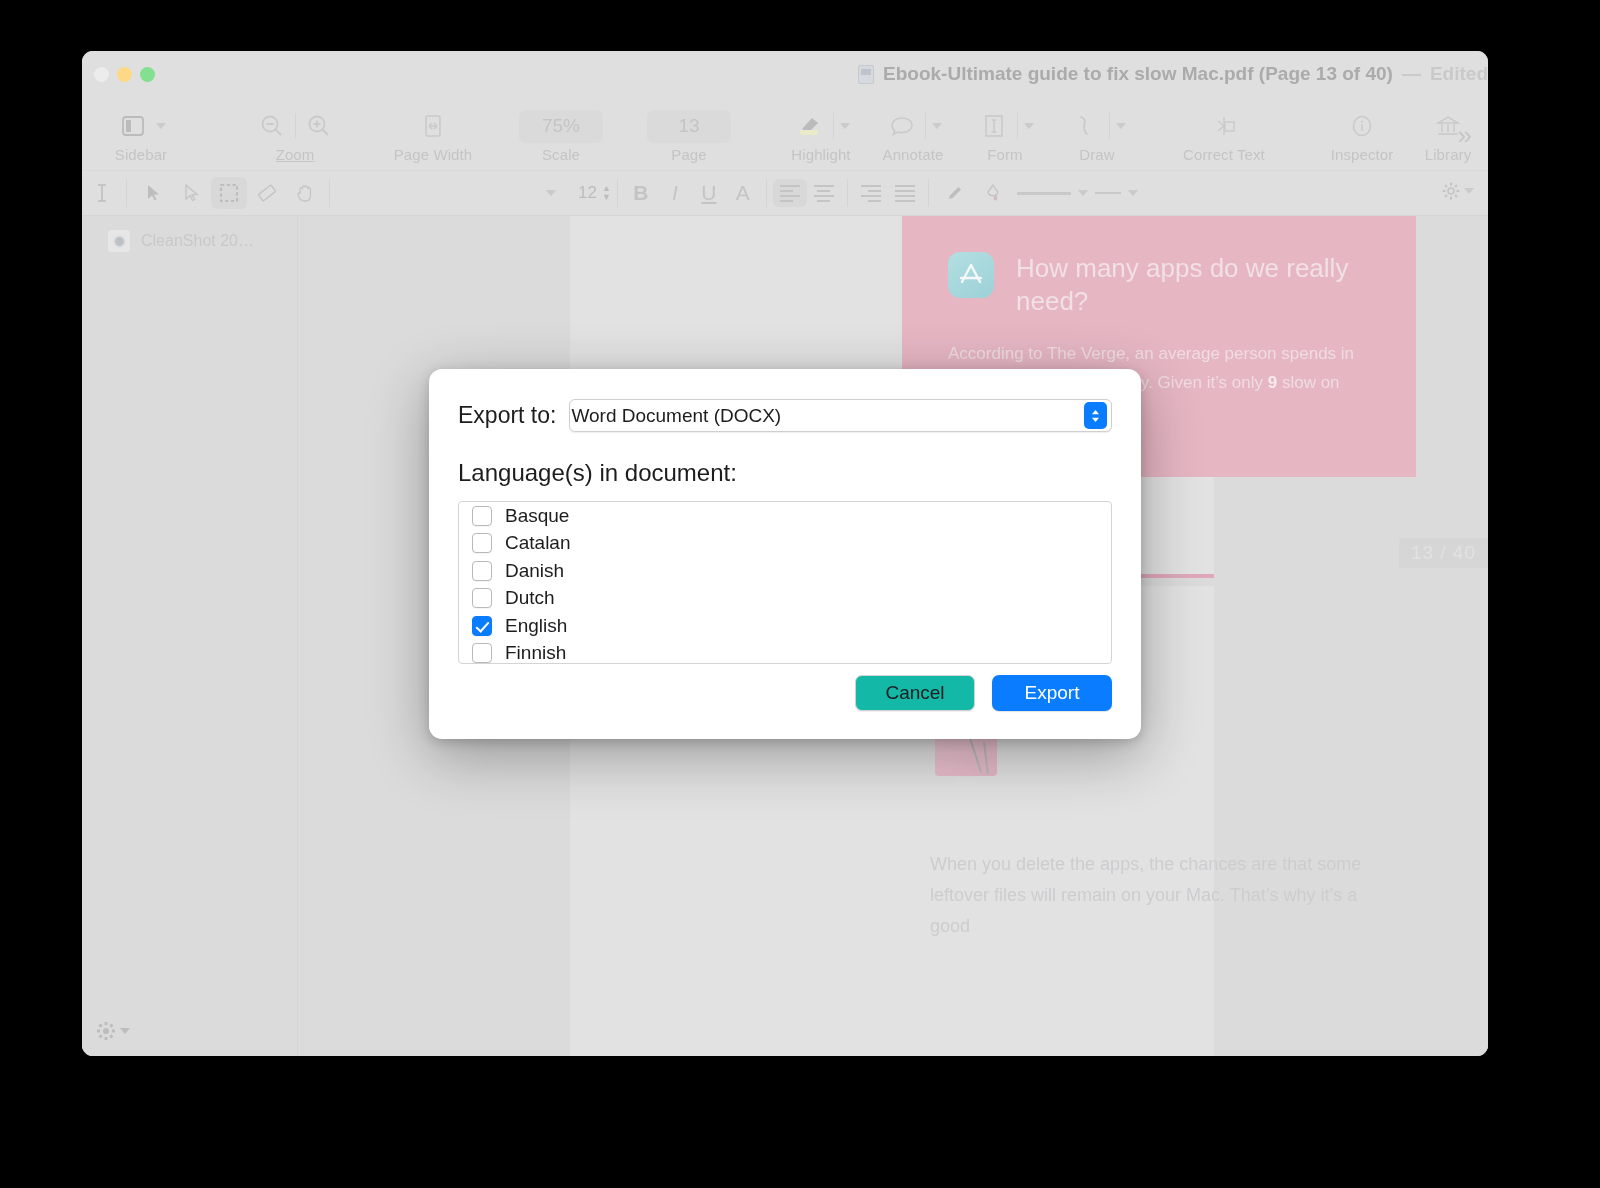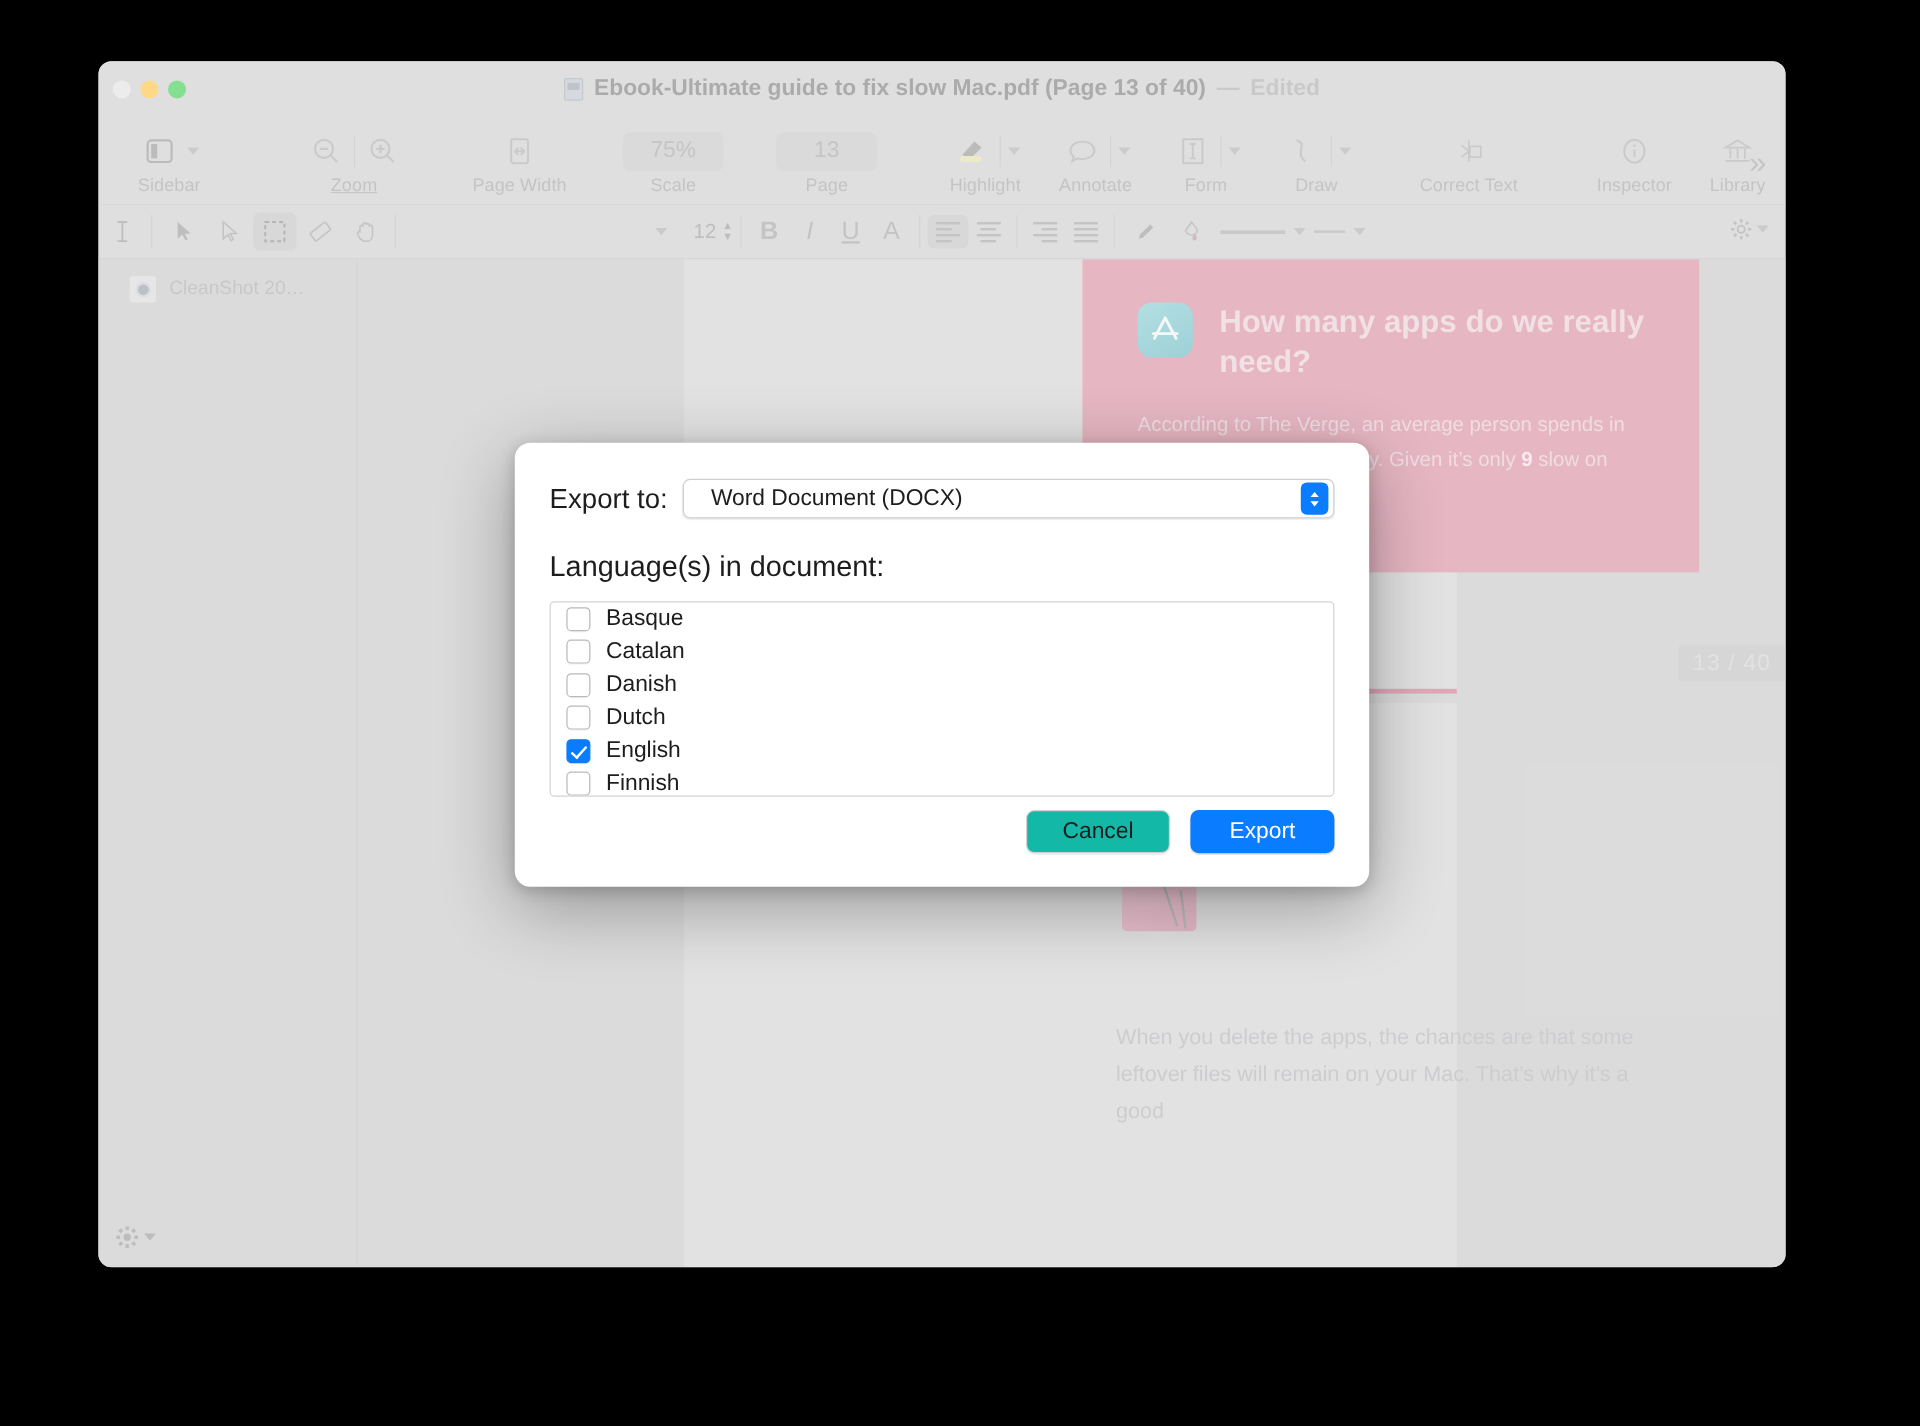--- a/index.html
+++ b/index.html
@@ -42,21 +42,21 @@
   .tl { width: 15px; height: 15px; border-radius: 50%; }
   .tl-close { background: #dedede; }
   .tl-min   { background: #fdbc2c; }
   .tl-max   { background: #2bc840; }
 
   .title-wrap {
     position: absolute;
     left: 0; right: 0; top: 12px;
     display: flex;
     align-items: center;
-    justify-content: center;
+    justify-content: flex-end;
     gap: 9px;
   }
   .title-doc-icon {
     width: 16px; height: 19px;
     background: #b8bfc6;
     border: 1px solid #9aa2aa;
     border-radius: 2px;
     position: relative;
     flex: none;
   }
@@ -240,21 +240,21 @@
   }
   .appstore-icon {
     width: 46px; height: 46px;
     border-radius: 12px;
     background: linear-gradient(150deg, #7cc8cd, #56b0bb);
     flex: none;
     position: relative;
   }
   .pdf-heading {
     font-size: 26px;
-    font-weight: bold;
+    font-weight: normal;
     color: #e7cbd3;
     line-height: 1.28;
   }
   .pdf-para {
     position: absolute;
     left: 378px; top: 123px;
     width: 440px;
     font-size: 17px;
     color: #e3c4cd;
     line-height: 1.72;
@@ -339,21 +339,21 @@
   .popup-select {
     position: relative;
     flex: 1;
     height: 33px;
     background: #ffffff;
     border: 1px solid #cfcfcf;
     border-radius: 6px;
     box-shadow: 0 1px 1px rgba(0,0,0,.07);
     display: flex;
     align-items: center;
-    padding: 0 4px 0 22px;
+    padding: 0 4px 0 1px;
   }
   .popup-value {
     font-size: 19px;
     color: #1d1d1f;
     flex: 1;
     white-space: nowrap;
   }
   .popup-stepper {
     width: 23px; height: 27px;
     background: #0a7cff;

